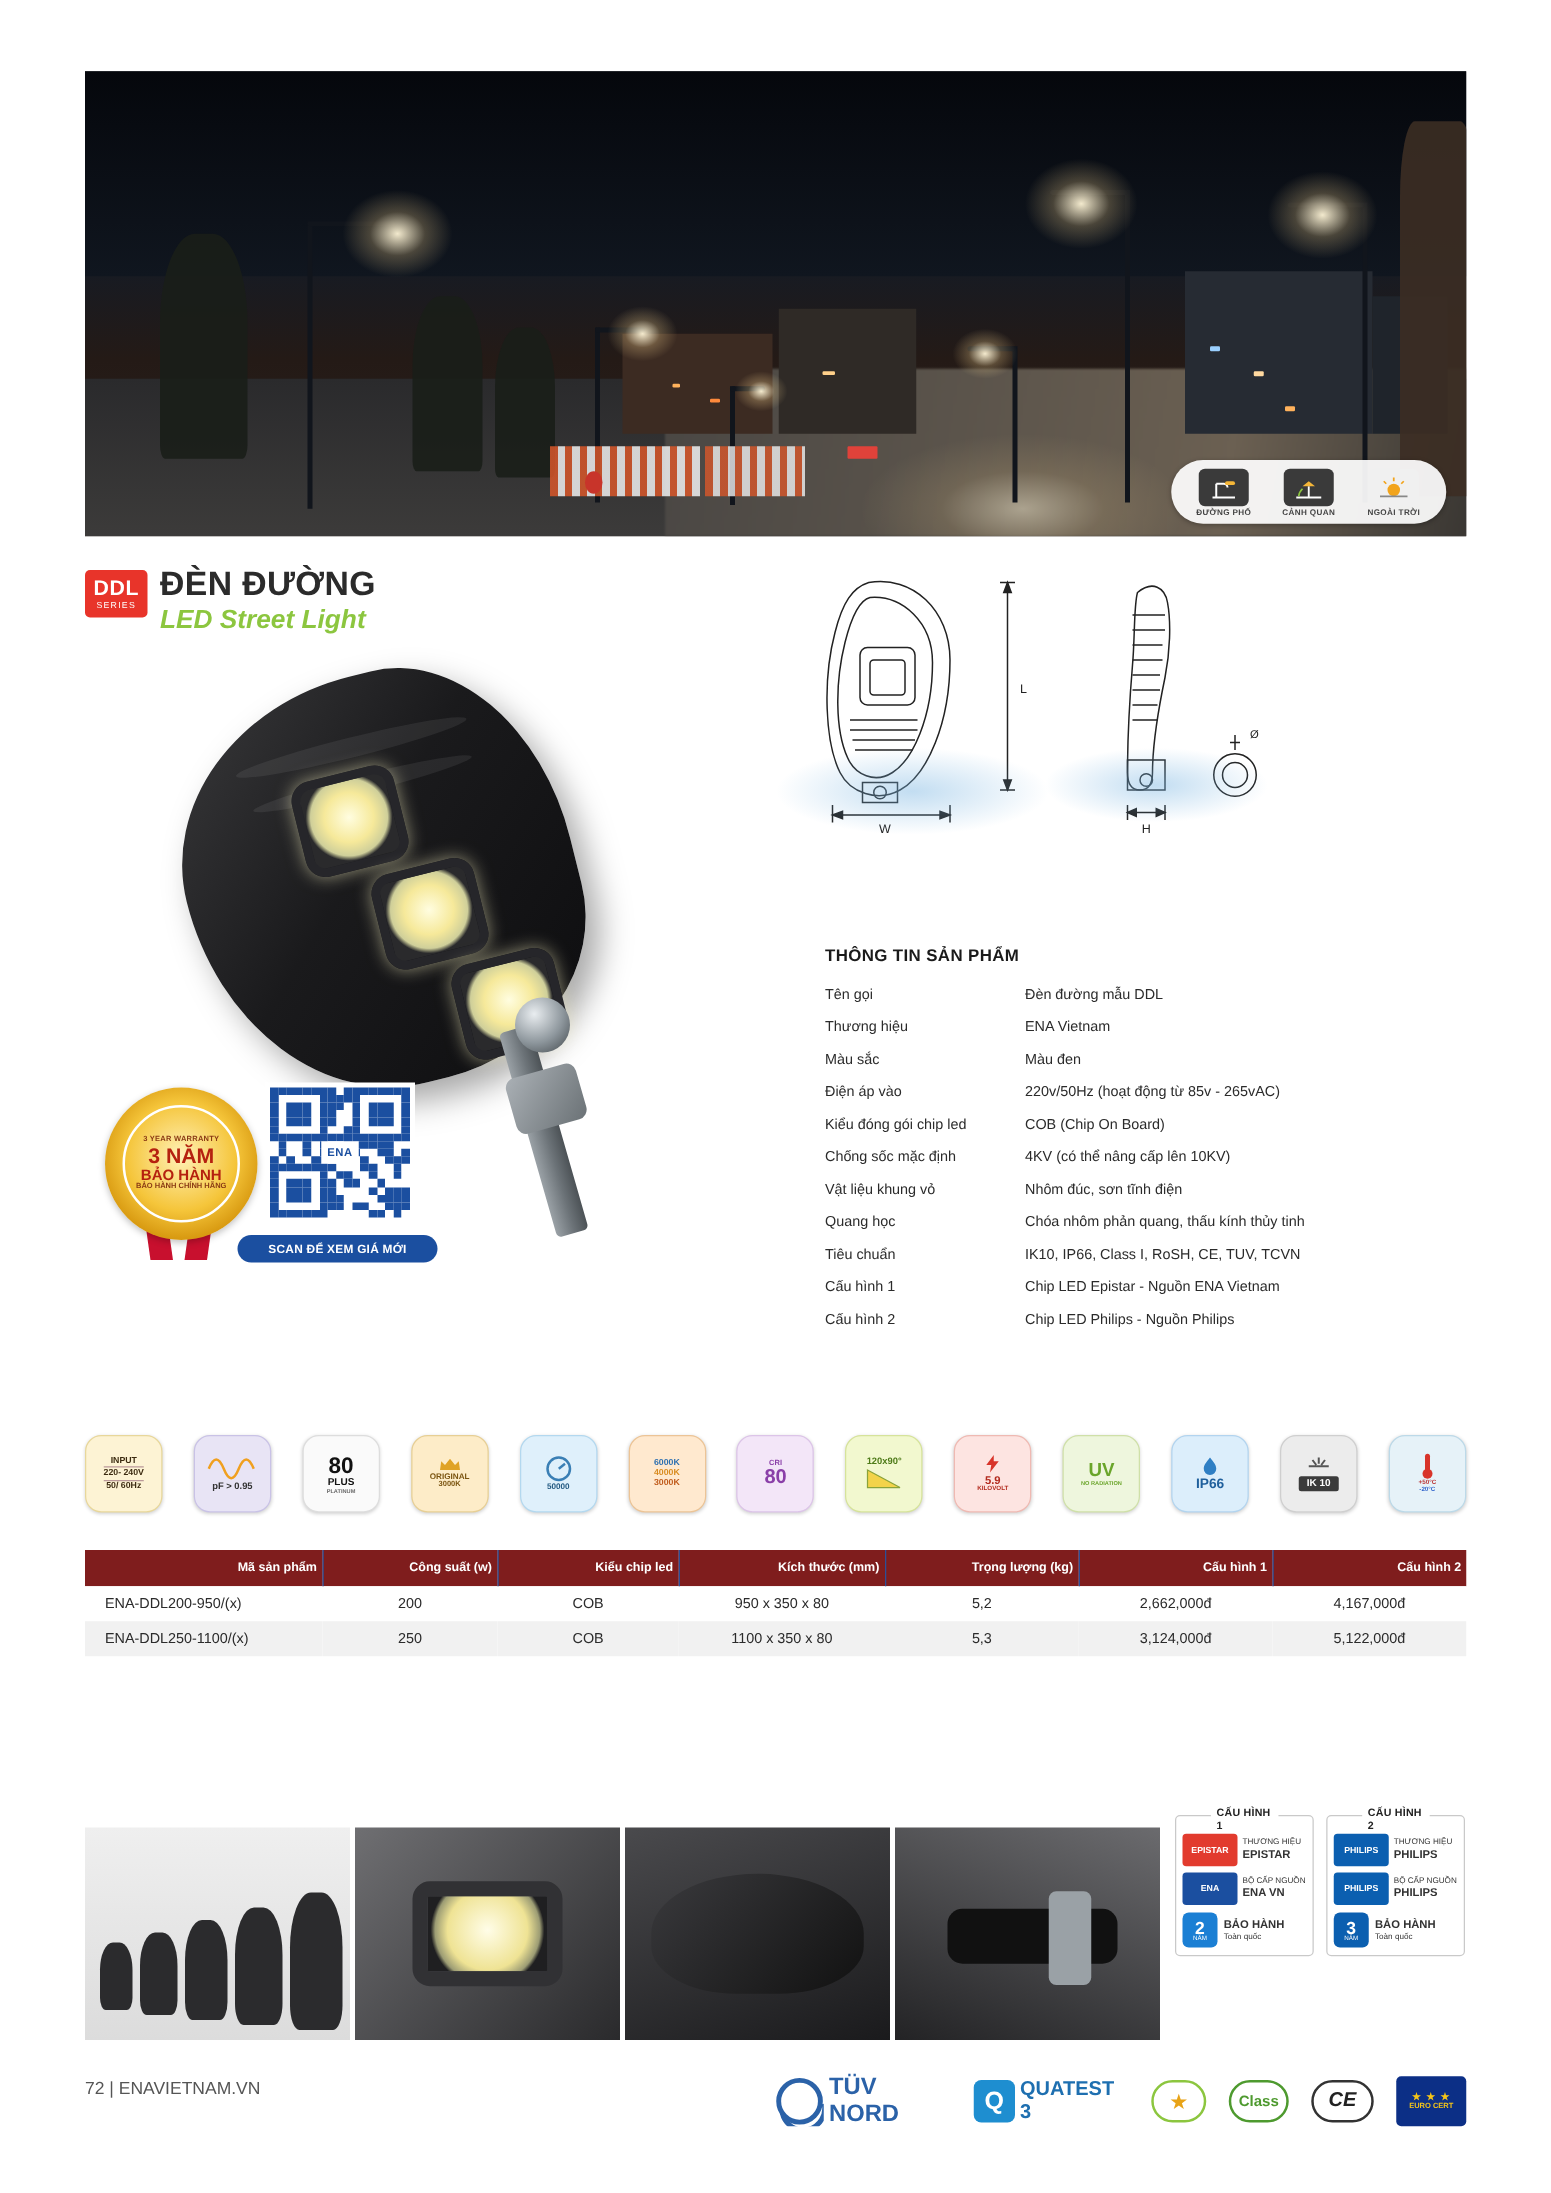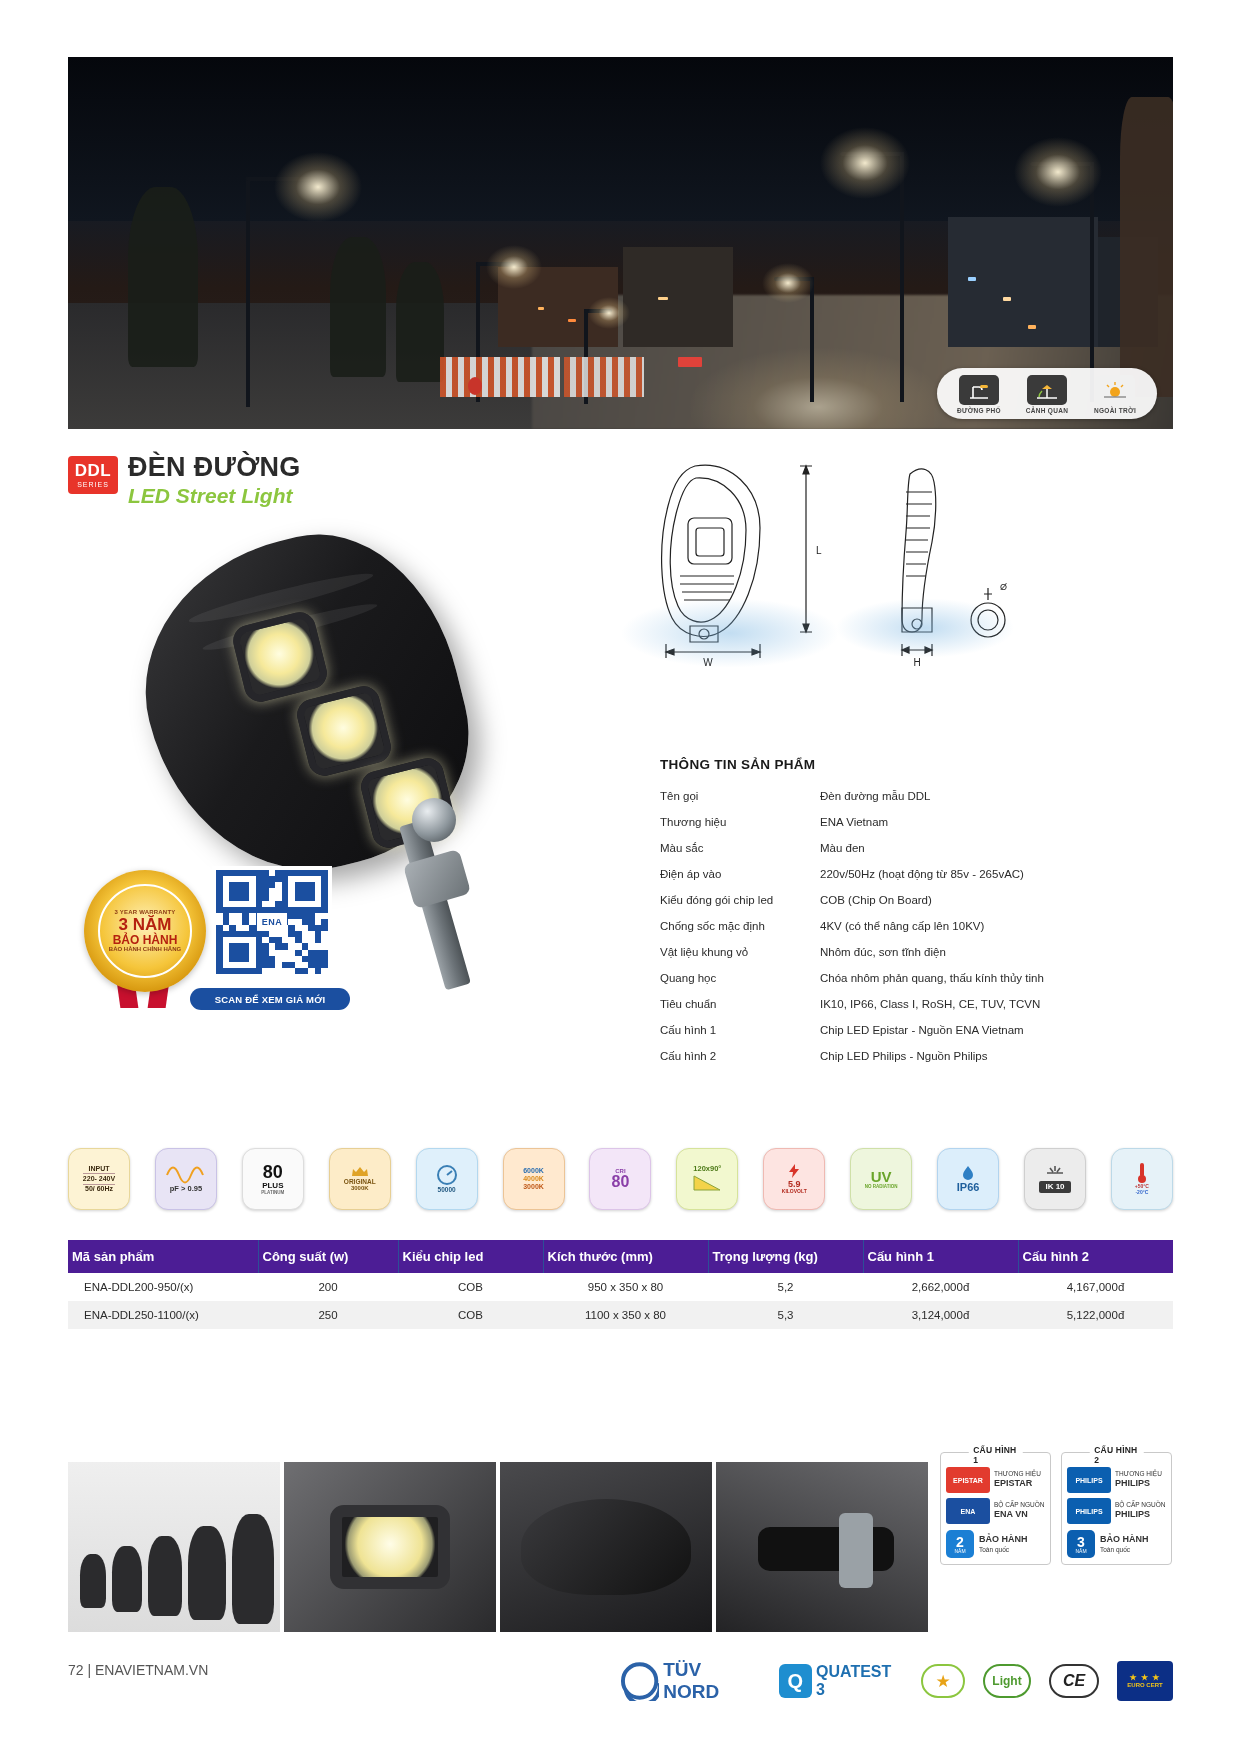--- a/index.html
+++ b/index.html
@@ -176,22 +176,22 @@
     width:62px; height:62px; border-radius:13px;
     display:flex; flex-direction:column; align-items:center; justify-content:center;
     font-size:7px; font-weight:bold; color:#3b2a10; line-height:1.15; text-align:center;
     box-shadow:0 1px 3px rgba(0,0,0,.18); padding:3px;
   }
 
   
   .ptable { position:absolute; left:68px; top:1240px; width:1105px;
     border-collapse:collapse; font-size:11.5px; }
   .ptable th {
-    background:#4c1d95; color:#fff; font-size:13px; font-weight:bold;
-    padding:9px 4px; text-align:left; border-right:1px solid #2d4f97;
+    background:#7f1d1d; color:#fff; font-size:10px; font-weight:bold;
+    padding:9px 4px; text-align:right; border-right:1px solid #2d4f97;
   }
   .ptable th:last-child { border-right:none; }
   .ptable td { padding:8px 4px; text-align:center; color:#2b2b2b; }
   .ptable tbody tr:nth-child(odd) { background:#ffffff; }
   .ptable tbody tr:nth-child(even) { background:#f1f1f1; }
   .ptable td.first { text-align:left; padding-left:16px; }
 
   
   .photo-row { position:absolute; left:68px; top:1462px; width:860px; height:170px;
     display:flex; gap:4px; }
@@ -950,21 +950,21 @@
       <span style="font-size:19px;font-weight:bold;color:#2b62a8;margin-left:4px;">TÜV NORD</span>
     </div>
     <div class="cert">
       <div style="width:34px;height:34px;border-radius:6px;background:#1e8ed0;display:flex;align-items:center;justify-content:center;color:#fff;font-size:20px;font-weight:bold;">Q</div>
       <span style="font-size:16px;font-weight:bold;color:#1e6fb0;margin-left:4px;">QUATEST 3</span>
     </div>
     <div class="cert">
       <div style="width:44px;height:34px;border-radius:17px;border:2px solid #8cc63f;display:flex;align-items:center;justify-content:center;color:#e8a317;font-size:17px;">★</div>
     </div>
     <div class="cert">
-      <div style="width:48px;height:34px;border-radius:17px;border:2px solid #4e9a2f;display:flex;align-items:center;justify-content:center;color:#4e9a2f;font-size:12px;font-weight:bold;">Light</div>
+      <div style="width:48px;height:34px;border-radius:17px;border:2px solid #4e9a2f;display:flex;align-items:center;justify-content:center;color:#4e9a2f;font-size:12px;font-weight:bold;">Class</div>
     </div>
     <div class="cert">
       <div style="width:50px;height:34px;border-radius:17px;border:2px solid #333;display:flex;align-items:center;justify-content:center;color:#222;font-size:16px;font-weight:bold;font-style:italic;">CE</div>
     </div>
     <div class="cert">
       <div style="width:56px;height:40px;background:#0c2f86;border-radius:4px;display:flex;flex-direction:column;align-items:center;justify-content:center;color:#f5c518;font-size:6px;font-weight:bold;line-height:1.2;">
         <span style="font-size:8px;letter-spacing:1px;">★ ★ ★</span>
         <span>EURO CERT</span>
       </div>
     </div>

